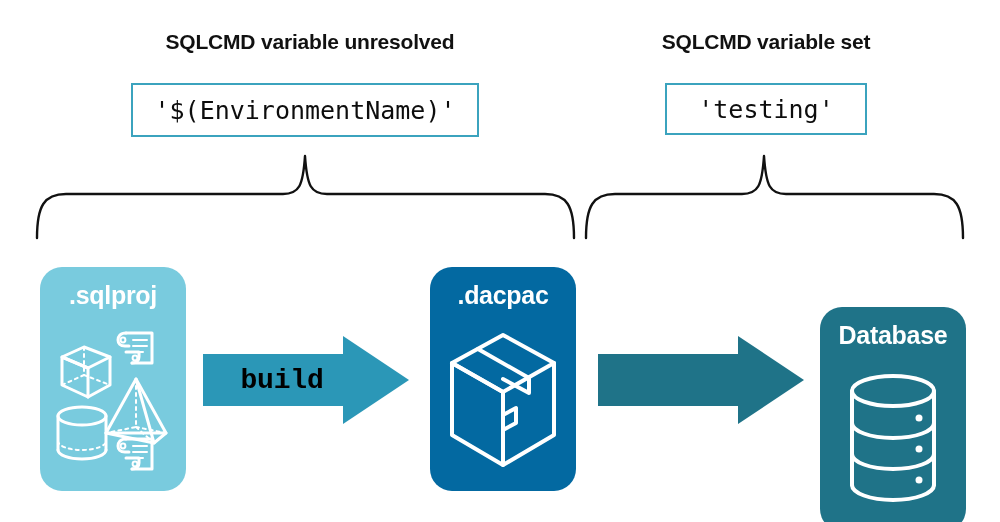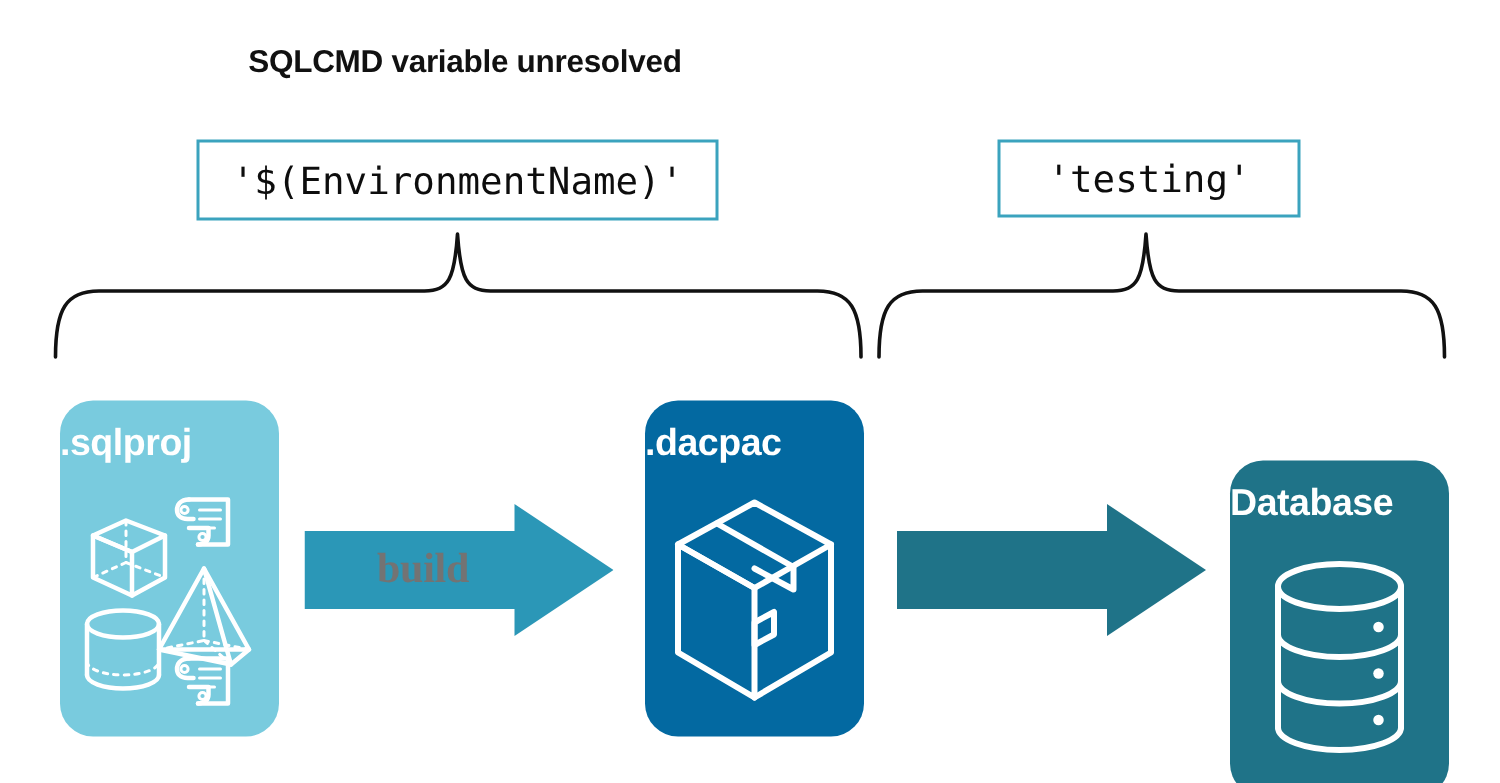--- a/index.html
+++ b/index.html
@@ -38,21 +38,20 @@
     border: 2px solid #3BA3BE;
     box-sizing: border-box;
     display: flex;
     align-items: center;
     justify-content: center;
     font-family: "DejaVu Sans Mono", "Liberation Mono", monospace;
     font-size: 25px;
     color: #0d0d0d;
     letter-spacing: 0px;
     white-space: nowrap;
-    margin-top: 10px;
   }
   #code-box-left  { left: 131px; top: 83px; width: 348px; height: 54px; }
   #code-box-right { left: 665px; top: 83px; width: 202px; height: 52px; }
 
   
   #brace-layer {
     position: absolute;
     left: 0; top: 0;
     width: 1000px; height: 522px;
     pointer-events: none;
@@ -68,21 +67,21 @@
   }
   #stage-sqlproj  { left: 40px;  background: #79CBDE; }
   #stage-dacpac   { left: 430px; background: #0369a1; }
   #stage-database { left: 820px; background: #1F7388; margin-top: 40px; }
 
   .stage-label {
     position: absolute;
     top: 14px;
     left: 0;
     width: 100%;
-    text-align: left;
+    text-align: center;
     font-family: "Liberation Sans", sans-serif;
     font-weight: bold;
     font-size: 25px;
     color: #ffffff;
     letter-spacing: -0.3px;
     white-space: nowrap;
   }
 
   .stage-art {
     position: absolute;
@@ -104,35 +103,36 @@
 
   .arrow-label {
     position: absolute;
     left: 0;
     top: 0;
     width: 158px;
     height: 88px;
     display: flex;
     align-items: center;
     justify-content: center;
-    font-family: Liberation Serif, serif;
+    font-family: Liberation Mono, monospace;
     font-weight: bold;
     font-size: 28px;
-    color: #737373;
+    color: #000000;
     letter-spacing: -0.2px;
     white-space: nowrap;
     pointer-events: none;
   }
 </style>
 </head>
 <body>
 
 <div id="canvas">
 
   <div class="heading" id="heading-left">SQLCMD variable unresolved</div>
+  <div class="heading" id="heading-right">SQLCMD variable set</div>
 
   <div class="code-box" id="code-box-left">'$(EnvironmentName)'</div>
   <div class="code-box" id="code-box-right">'testing'</div>
 
   <svg id="brace-layer" viewBox="0 0 1000 522">
     <g fill="none" stroke="#111111" stroke-width="2.4" stroke-linecap="round" stroke-linejoin="round">
       <path d="M 37 238
                C 37 206, 44 194, 66 194
                L 283 194
                C 299 194, 303 186, 305 156

